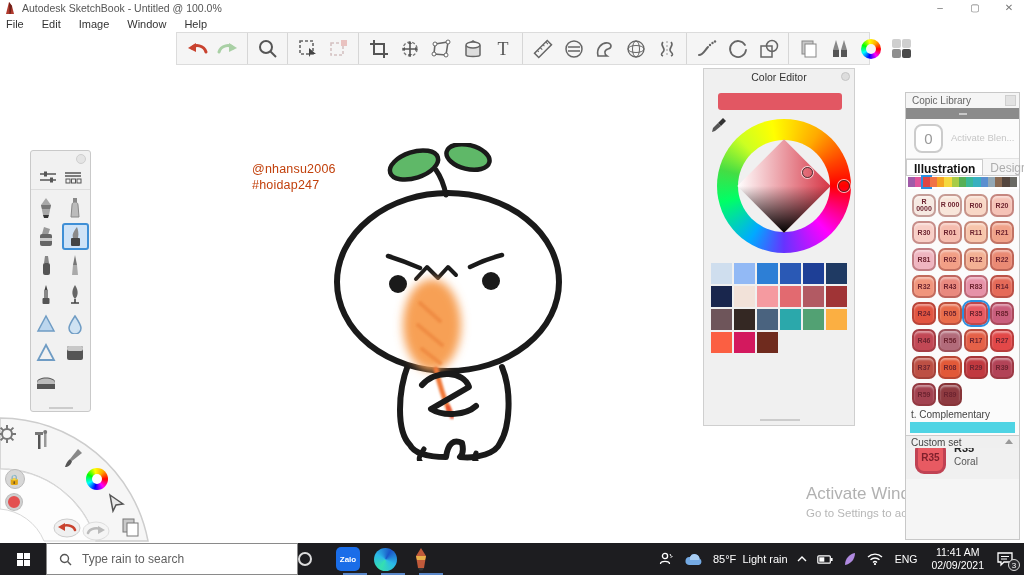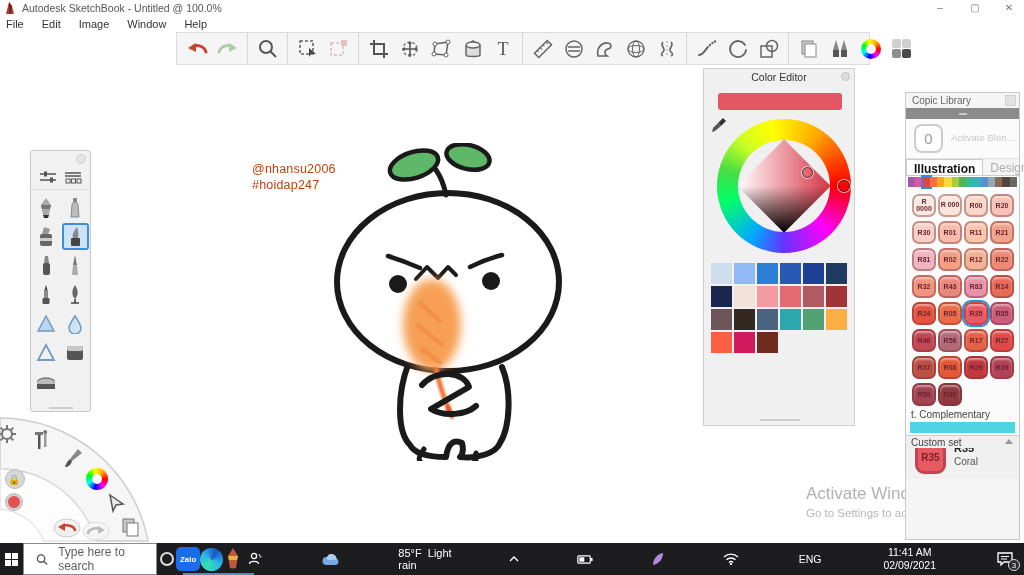--- a/index.html
+++ b/index.html
@@ -100,26 +100,26 @@
   #wm1 { font-size:17px; opacity:.8; }
   #wm2 { font-size:11.5px; opacity:.75; margin-top:3px; }
 
   
   #taskbar { left:0; top:543px; width:1024px; height:32px; background:#1d1d20; z-index:10; display:flex; align-items:center; }
   #start { width:46px; height:32px; display:flex; align-items:center; justify-content:center; }
   .winlogo { display:grid; grid-template-columns:6px 6px; gap:1px; }
   .winlogo span { width:6px; height:6px; background:#fff; }
   #searchbox { width:252px; height:32px; background:#fff; border:1px solid #8a8a8a; display:flex; align-items:center; gap:10px; padding-left:12px; }
   #searchbox span { font-size:12px; color:#5f5f5f; }
-  .tb-app { width:38px; height:32px; display:flex; align-items:center; justify-content:center; position:relative; }
+  .tb-app { width:38px; height:32px; display:flex; align-items:center; position:relative; }
   .tb-app.open::after { content:""; position:absolute; bottom:0; left:7px; width:24px; height:2px; background:#5a87c8; }
   #cortana-ic { width:14px; height:14px; border-radius:50%; border:2px solid #dcdcdc; }
   #zalo-ic { width:24px; height:24px; border-radius:5px; background:#1a6de8; color:#fff; font-size:8px; font-weight:bold; display:flex; align-items:center; justify-content:center; }
   #edge-ic { width:23px; height:23px; border-radius:50%; background:conic-gradient(from 210deg,#35e0b0,#2bb8e8,#1a55c8,#2bb8e8,#35e0b0); }
-  #tray { margin-left:auto; display:flex; align-items:center; height:32px;gap:48px; }
+  #tray { margin-left:auto; display:flex; align-items:center; height:32px; }
   .tray-item { display:flex; align-items:center; justify-content:center; height:32px; padding:0 5px; color:#fff; }
   #weather-text { font-size:11px; color:#fff; padding:0 4px; }
   #lang { font-size:10.5px; color:#fff; padding:0 7px; }
   #clock { text-align:center; font-size:10.5px; color:#fff; line-height:1.25; padding:0 7px; }
   #notif { position:relative; padding:0 10px 0 5px; }
   #notif-badge { position:absolute; right:4px; bottom:4px; width:12px; height:12px; border-radius:50%; background:#2a2a2e; border:1px solid #ddd; color:#fff; font-size:8px; display:flex; align-items:center; justify-content:center; }
 </style>
 </head>
 <body>
 
@@ -688,21 +688,21 @@
         <span></span>
         <span></span>
         <span></span>
       </div>
     </div>
   <div id="searchbox">
     <svg width="13" height="13" viewBox="0 0 13 13">
         <circle cx="5.5" cy="5.5" r="4" fill="none" stroke="#555" stroke-width="1.4"></circle>
         <line x1="8.6" y1="8.6" x2="12" y2="12" stroke="#555" stroke-width="1.4"></line>
       </svg>
-    <span>Type here to search</span>
+    <span>Type rain to search</span>
   </div>
   <div class="tb-app">
       <div id="cortana-ic"></div>
     </div>
   <div class="tb-app open">
       <div id="zalo-ic">Zalo</div>
     </div>
   <div class="tb-app open">
       <div id="edge-ic"></div>
     </div>

